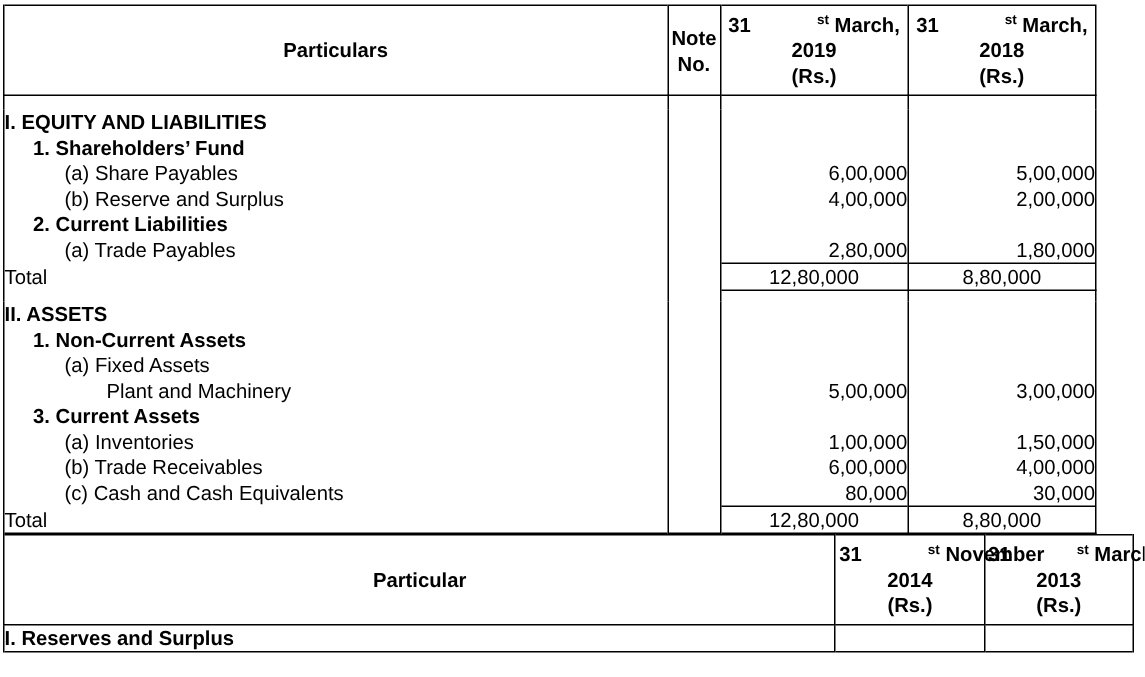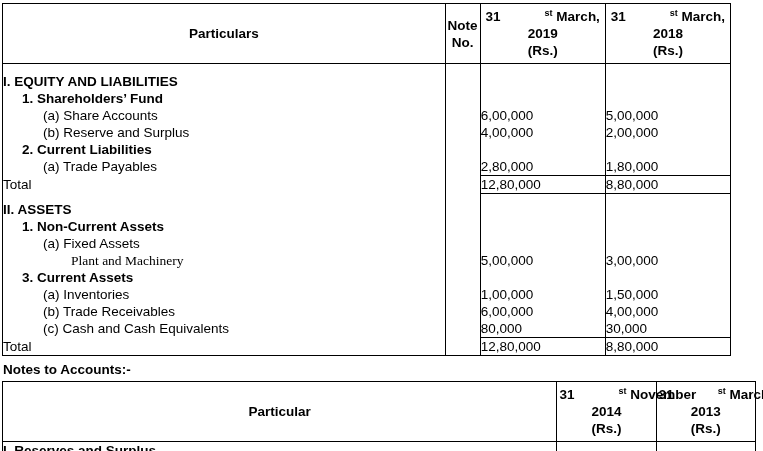--- a/index.html
+++ b/index.html
@@ -49,31 +49,31 @@
   sup.ord { font-size: 9px; vertical-align: super; line-height: 0; margin-left: 44px; }
 
   
   #balance-sheet { width: 729px; }
   .col-part   { width: 442px; margin-left: 46px; }
   .col-note   { width: 35px; }
   .col-amt    { width: 125px; }
 
   .cell-part  { text-align: left;  padding: 0 4px 0 5px; }
   .cell-note  { text-align: center; }
-  .cell-amt   { text-align: left; padding: 0 8px 0 4px; }
+  .cell-amt   { text-align: right; padding: 0 8px 0 4px; }
 
   .r-head   { font-weight: bold; }
   .ind1     { padding-left: 19px; font-weight: bold; }
   .ind2     { padding-left: 40px; }
-  .ind3     { padding-left: 68px; font-family: Liberation Serif, serif; }
+  .ind3     { padding-left: 68px; }
   .blank-ln { display: block; height: 17px; }
 
   .tot-label { text-align: left; font-weight: bold; padding-right: 7px; }
   .tot-amt {
-    text-align: left;
+    text-align: center;
     font-weight: bold;
     padding: 0 8px 0 4px;
     border-top: 1.6px solid #000;
     border-bottom: 1.6px solid #000;
   }
   .row-spacer td { height: 9px; }
   .row-spacer-sm td { height: 7px; }
 
   
   #notes-heading {
@@ -128,21 +128,21 @@
       <tr class="row-spacer">
         <td class="cell-part"></td>
         <td class="cell-note"></td>
         <td class="cell-amt"></td>
         <td class="cell-amt"></td>
       </tr>
       <tr>
         <td class="cell-part">
           <div class="r-head">I. EQUITY AND LIABILITIES</div>
           <div class="ind1">1. Shareholders’ Fund</div>
-          <div class="ind2">(a) Share Accounts</div>
+          <div class="ind2">(a) Share Payables</div>
           <div class="ind2">(b) Reserve and Surplus</div>
           <div class="ind1">2. Current Liabilities</div>
           <div class="ind2">(a) Trade Payables</div>
         </td>
         <td class="cell-note"></td>
         <td class="cell-amt">
           <span class="blank-ln"></span>
           <span class="blank-ln"></span>
           <span class="blank-ln">6,00,000</span>
           <span class="blank-ln">4,00,000</span>
@@ -206,21 +206,20 @@
       </tr>
       <tr>
         <td class="tot-label">Total</td>
         <td class="cell-note"></td>
         <td class="tot-amt">12,80,000</td>
         <td class="tot-amt">8,80,000</td>
       </tr>
     </tbody>
   </table>
 
-  <div id="notes-heading">Notes to Accounts:-</div>
 
   <table class="fin" id="notes-table">
     <colgroup>
       <col class="ncol-part">
         <col class="ncol-amt">
         <col class="ncol-amt">
     </colgroup>
     <thead>
       <tr>
         <th class="ncol-part">

